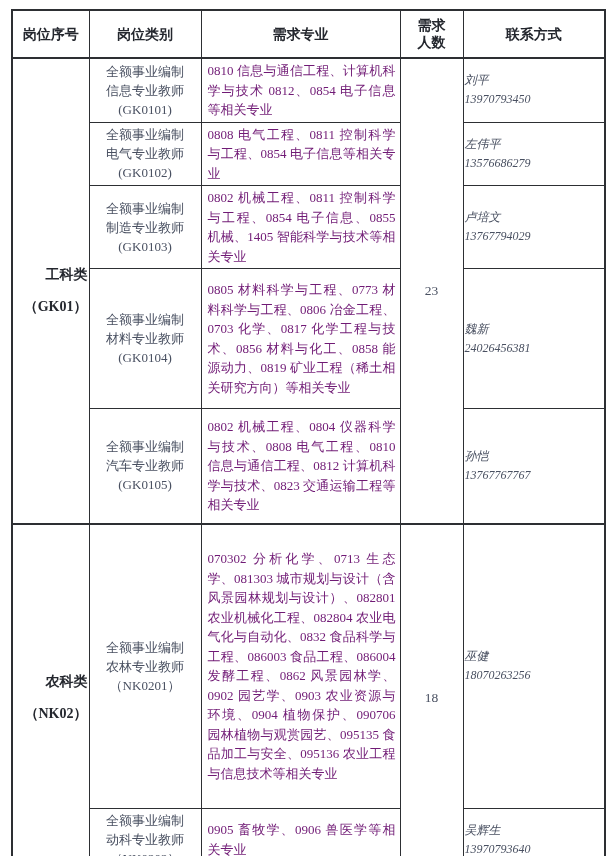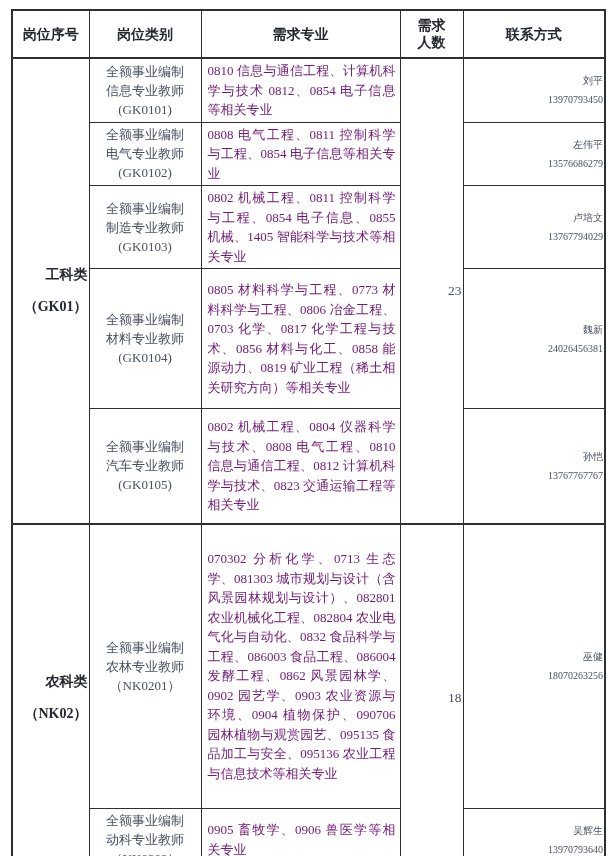--- a/index.html
+++ b/index.html
@@ -57,30 +57,31 @@
     padding: 0 2px;
   }
   td.majors-cell {
     text-align: justify;
     color: #701a75;
     font-size: 13px;
     line-height: 19.5px;
     padding: 2px 4px 2px 6px;
   }
   td.count-cell {
-    text-align: right;
+    text-align: center;
     color: #495061;
     font-size: 13.5px;
   }
   td.contact-cell {
-    text-align: right;
+    text-align: left;
     white-space: pre-line;
     color: #495061;
-    font-size: 10px;
+    font-size: 12px;
     line-height: 19px;
+    font-style: italic;
   }
   tr.row-1 { height: 58px; }
   tr.row-2 { height: 57px; }
   tr.row-3 { height: 78px; }
   tr.row-4 { height: 140px; }
   tr.row-5 { height: 115px; }
   tr.row-6 { height: 285px; }
   tr.row-7 { height: 63px; }
   tr.group-start td { border-top: 2px solid #2d2f33; margin-top: 20px; }
 </style>

